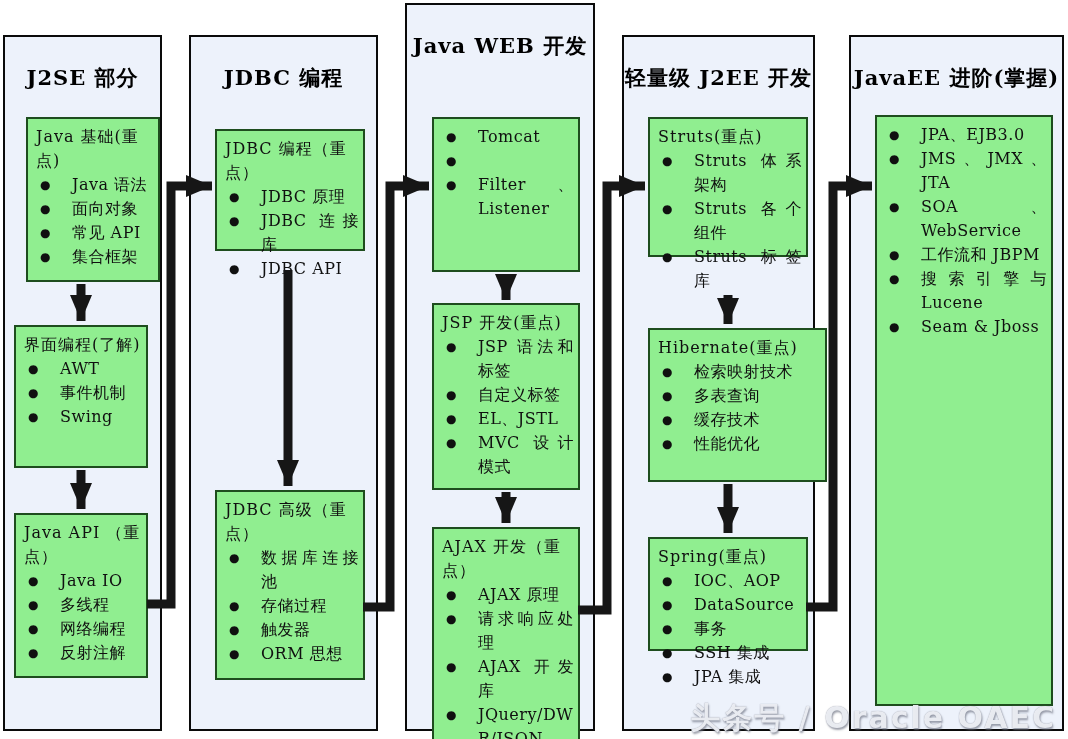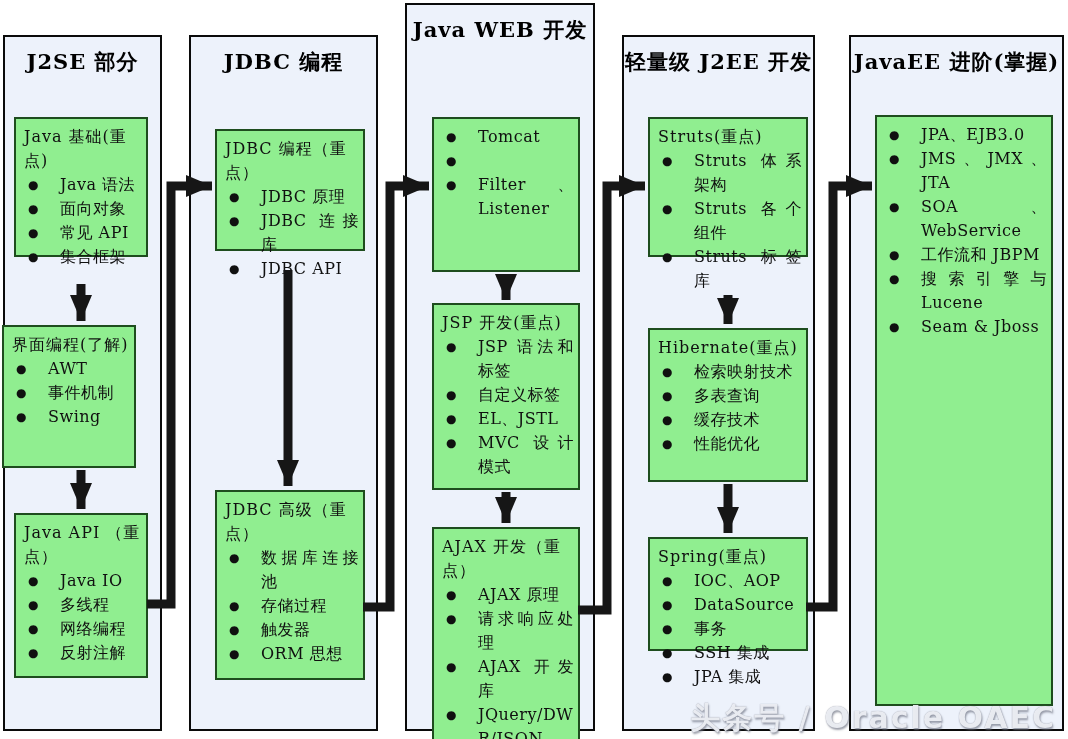--- a/index.html
+++ b/index.html
@@ -9,21 +9,21 @@
     position:relative; width:1068px; height:739px;
     background:#ffffff; overflow:hidden;
   }
   .col {
     position:absolute;
     background:var(--panel-bg,#edf2fb);
     border:2px solid var(--border,#0a0a0a);
   }
   .col-title {
     text-align:center; font-weight:bold; font-size:21px;
-    color:#000; margin-top:11px; letter-spacing:1px;
+    color:#000; margin-top:27px; letter-spacing:1px;
     font-family:"DejaVu Serif", serif; white-space:nowrap;
   }
   .gbox {
     position:absolute;
     background:var(--box-green,#90ee90);
     border:2px solid var(--box-border,#1e4d1e);
     padding:6px 2px 2px 8px;
     font-size:16px; line-height:24px; color:#101010;
     z-index:2;
   }
@@ -48,42 +48,42 @@
 </style>
 </head>
 <body>
 
 <div class="canvas">
 
   <div>
     <div class="col" style="left:3px;top:35px;width:159px;height:696px">
       <div class="col-title">J2SE 部分</div>
     </div>
-    <div class="gbox" style="left:14px;top:117px;width:134px;height:140px">
+    <div class="gbox" style="left:26px;top:117px;width:134px;height:165px">
       <div class="gtitle">Java 基础(重点)</div>
       <ul class="items">
           <li>
             <span class="blt">●</span>
             <span class="itx">Java 语法</span>
           </li>
           <li>
             <span class="blt">●</span>
             <span class="itx">面向对象</span>
           </li>
           <li>
             <span class="blt">●</span>
             <span class="itx">常见 API</span>
           </li>
           <li>
             <span class="blt">●</span>
             <span class="itx">集合框架</span>
           </li>
         </ul>
     </div>
-    <div class="gbox" style="left:2px;top:325px;width:134px;height:143px">
+    <div class="gbox" style="left:14px;top:325px;width:134px;height:143px">
       <div class="gtitle">界面编程(了解)</div>
       <ul class="items">
           <li>
             <span class="blt">●</span>
             <span class="itx">AWT</span>
           </li>
           <li>
             <span class="blt">●</span>
             <span class="itx">事件机制</span>
           </li>
@@ -237,21 +237,21 @@
           <li>
             <span class="blt">●</span>
             <span class="itx">Struts 各个组件</span>
           </li>
           <li>
             <span class="blt">●</span>
             <span class="itx">Struts 标签库</span>
           </li>
         </ul>
     </div>
-    <div class="gbox" style="left:648px;top:328px;width:160px;height:154px">
+    <div class="gbox" style="left:648px;top:328px;width:179px;height:154px">
       <div class="gtitle">Hibernate(重点)</div>
       <ul class="items">
           <li>
             <span class="blt">●</span>
             <span class="itx">检索映射技术</span>
           </li>
           <li>
             <span class="blt">●</span>
             <span class="itx">多表查询</span>
           </li>

